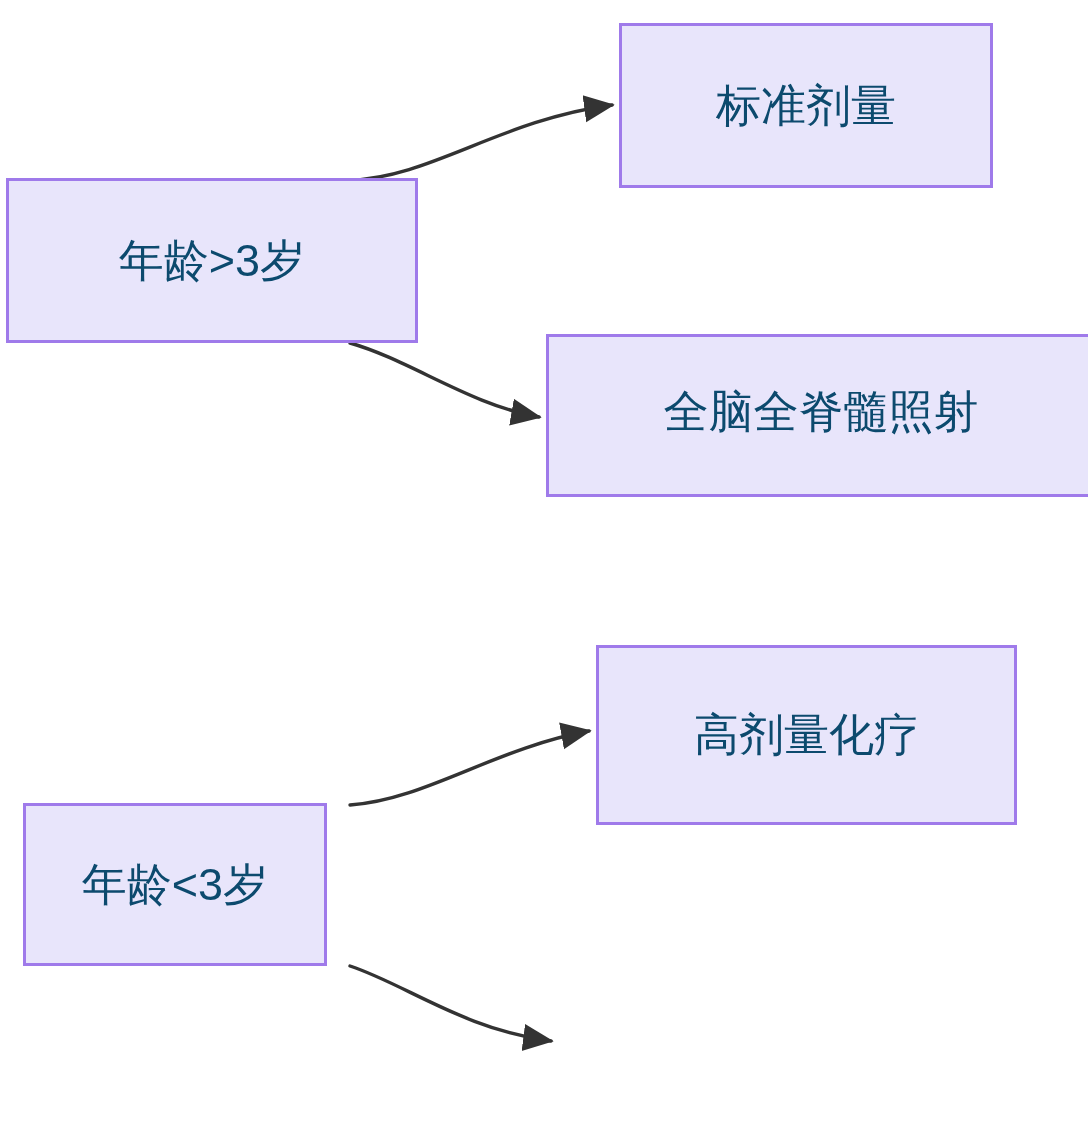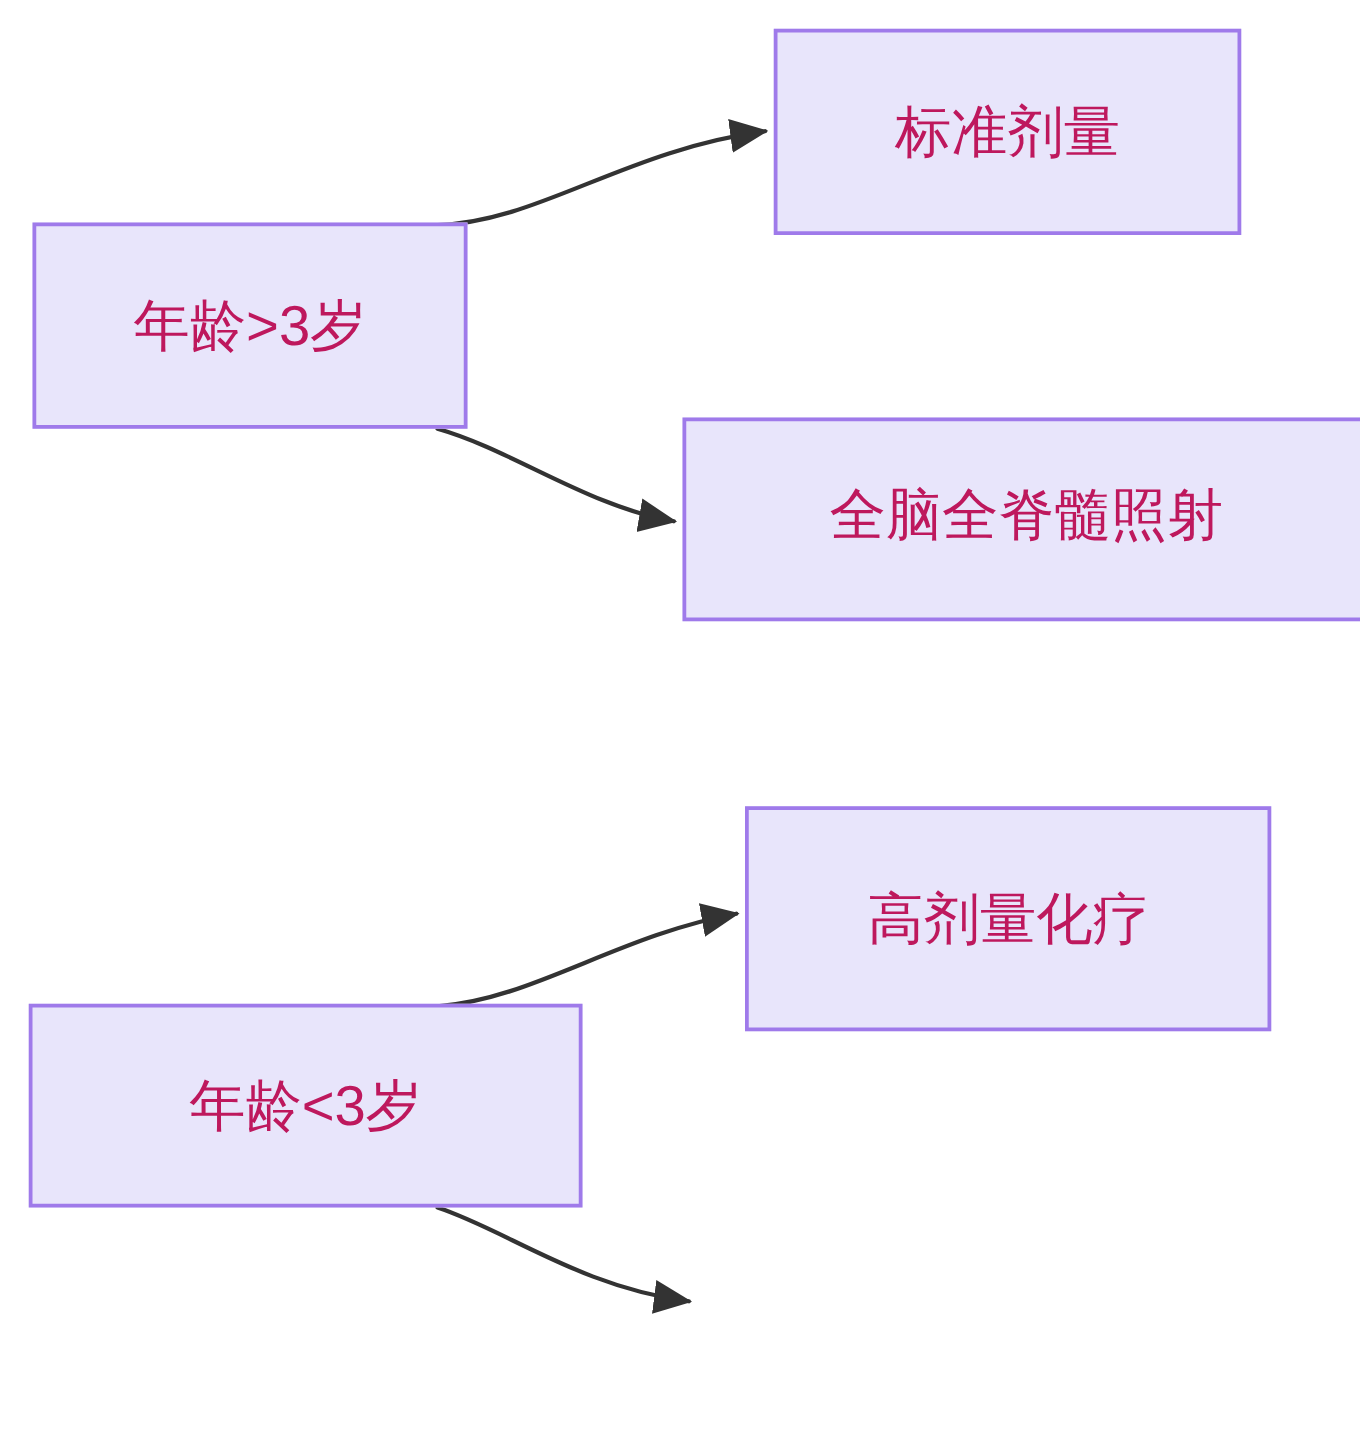--- a/index.html
+++ b/index.html
@@ -33,21 +33,21 @@
     position: absolute;
     box-sizing: border-box;
     background: #E8E5FB;
     border: 3px solid #9F7AEA;
     display: flex;
     align-items: center;
     justify-content: center;
     text-align: center;
   }
   .node-label {
-    color: #be185d;
+    color: #0c4a6e;
     font-size: 45px;
     line-height: 1.1;
     letter-spacing: 0px;
     white-space: nowrap;
     font-weight: 400;
   }
 </style>
 </head>
 <body style="background: rgb(255, 255, 255);">
 
@@ -62,33 +62,33 @@
 
     <path class="edge" fill="none" stroke="#333333" stroke-width="3.4" stroke-linecap="round" marker-end="url(#arrowhead)" d="M 350 180 C 430 178 500 120 612 105"></path>
 
     <path class="edge" fill="none" stroke="#333333" stroke-width="3.4" stroke-linecap="round" marker-end="url(#arrowhead)" d="M 350 343 C 410 360 470 405 539 417"></path>
 
     <path class="edge" fill="none" stroke="#333333" stroke-width="3.4" stroke-linecap="round" marker-end="url(#arrowhead)" d="M 350 805 C 425 800 495 748 589 731"></path>
 
     <path class="edge" fill="none" stroke="#333333" stroke-width="3.4" stroke-linecap="round" marker-end="url(#arrowhead)" d="M 350 966 C 405 984 465 1030 551 1041"></path>
   </svg>
 
-  <div class="node" style="left: 26px; top: 178px; width: 348px; height: 165px; background: rgb(232, 229, 251); border-color: rgb(159, 122, 234);">
+  <div class="node" style="left: 6px; top: 178px; width: 412px; height: 165px; background: rgb(232, 229, 251); border-color: rgb(159, 122, 234);">
     <span class="node-label">年龄&gt;3岁</span>
   </div>
 
   <div class="node" style="left: 619px; top: 23px; width: 374px; height: 165px; background: rgb(232, 229, 251); border-color: rgb(159, 122, 234);">
     <span class="node-label">标准剂量</span>
   </div>
 
   <div class="node" style="left: 546px; top: 334px; width: 550px; height: 163px; background: rgb(232, 229, 251); border-color: rgb(159, 122, 234); font-family: Liberation Mono, monospace;">
     <span class="node-label">全脑全脊髓照射</span>
   </div>
 
-  <div class="node" style="left: 23px; top: 803px; width: 443px; height: 163px; background: rgb(232, 229, 251); border-color: rgb(159, 122, 234);">
+  <div class="node" style="left: 23px; top: 803px; width: 304px; height: 163px; background: rgb(232, 229, 251); border-color: rgb(159, 122, 234);">
     <span class="node-label">年龄&lt;3岁</span>
   </div>
 
   <div class="node" style="left: 596px; top: 645px; width: 421px; height: 180px; background: rgb(232, 229, 251); border-color: rgb(159, 122, 234);">
     <span class="node-label">高剂量化疗</span>
   </div>
 
 
 </div>
 

